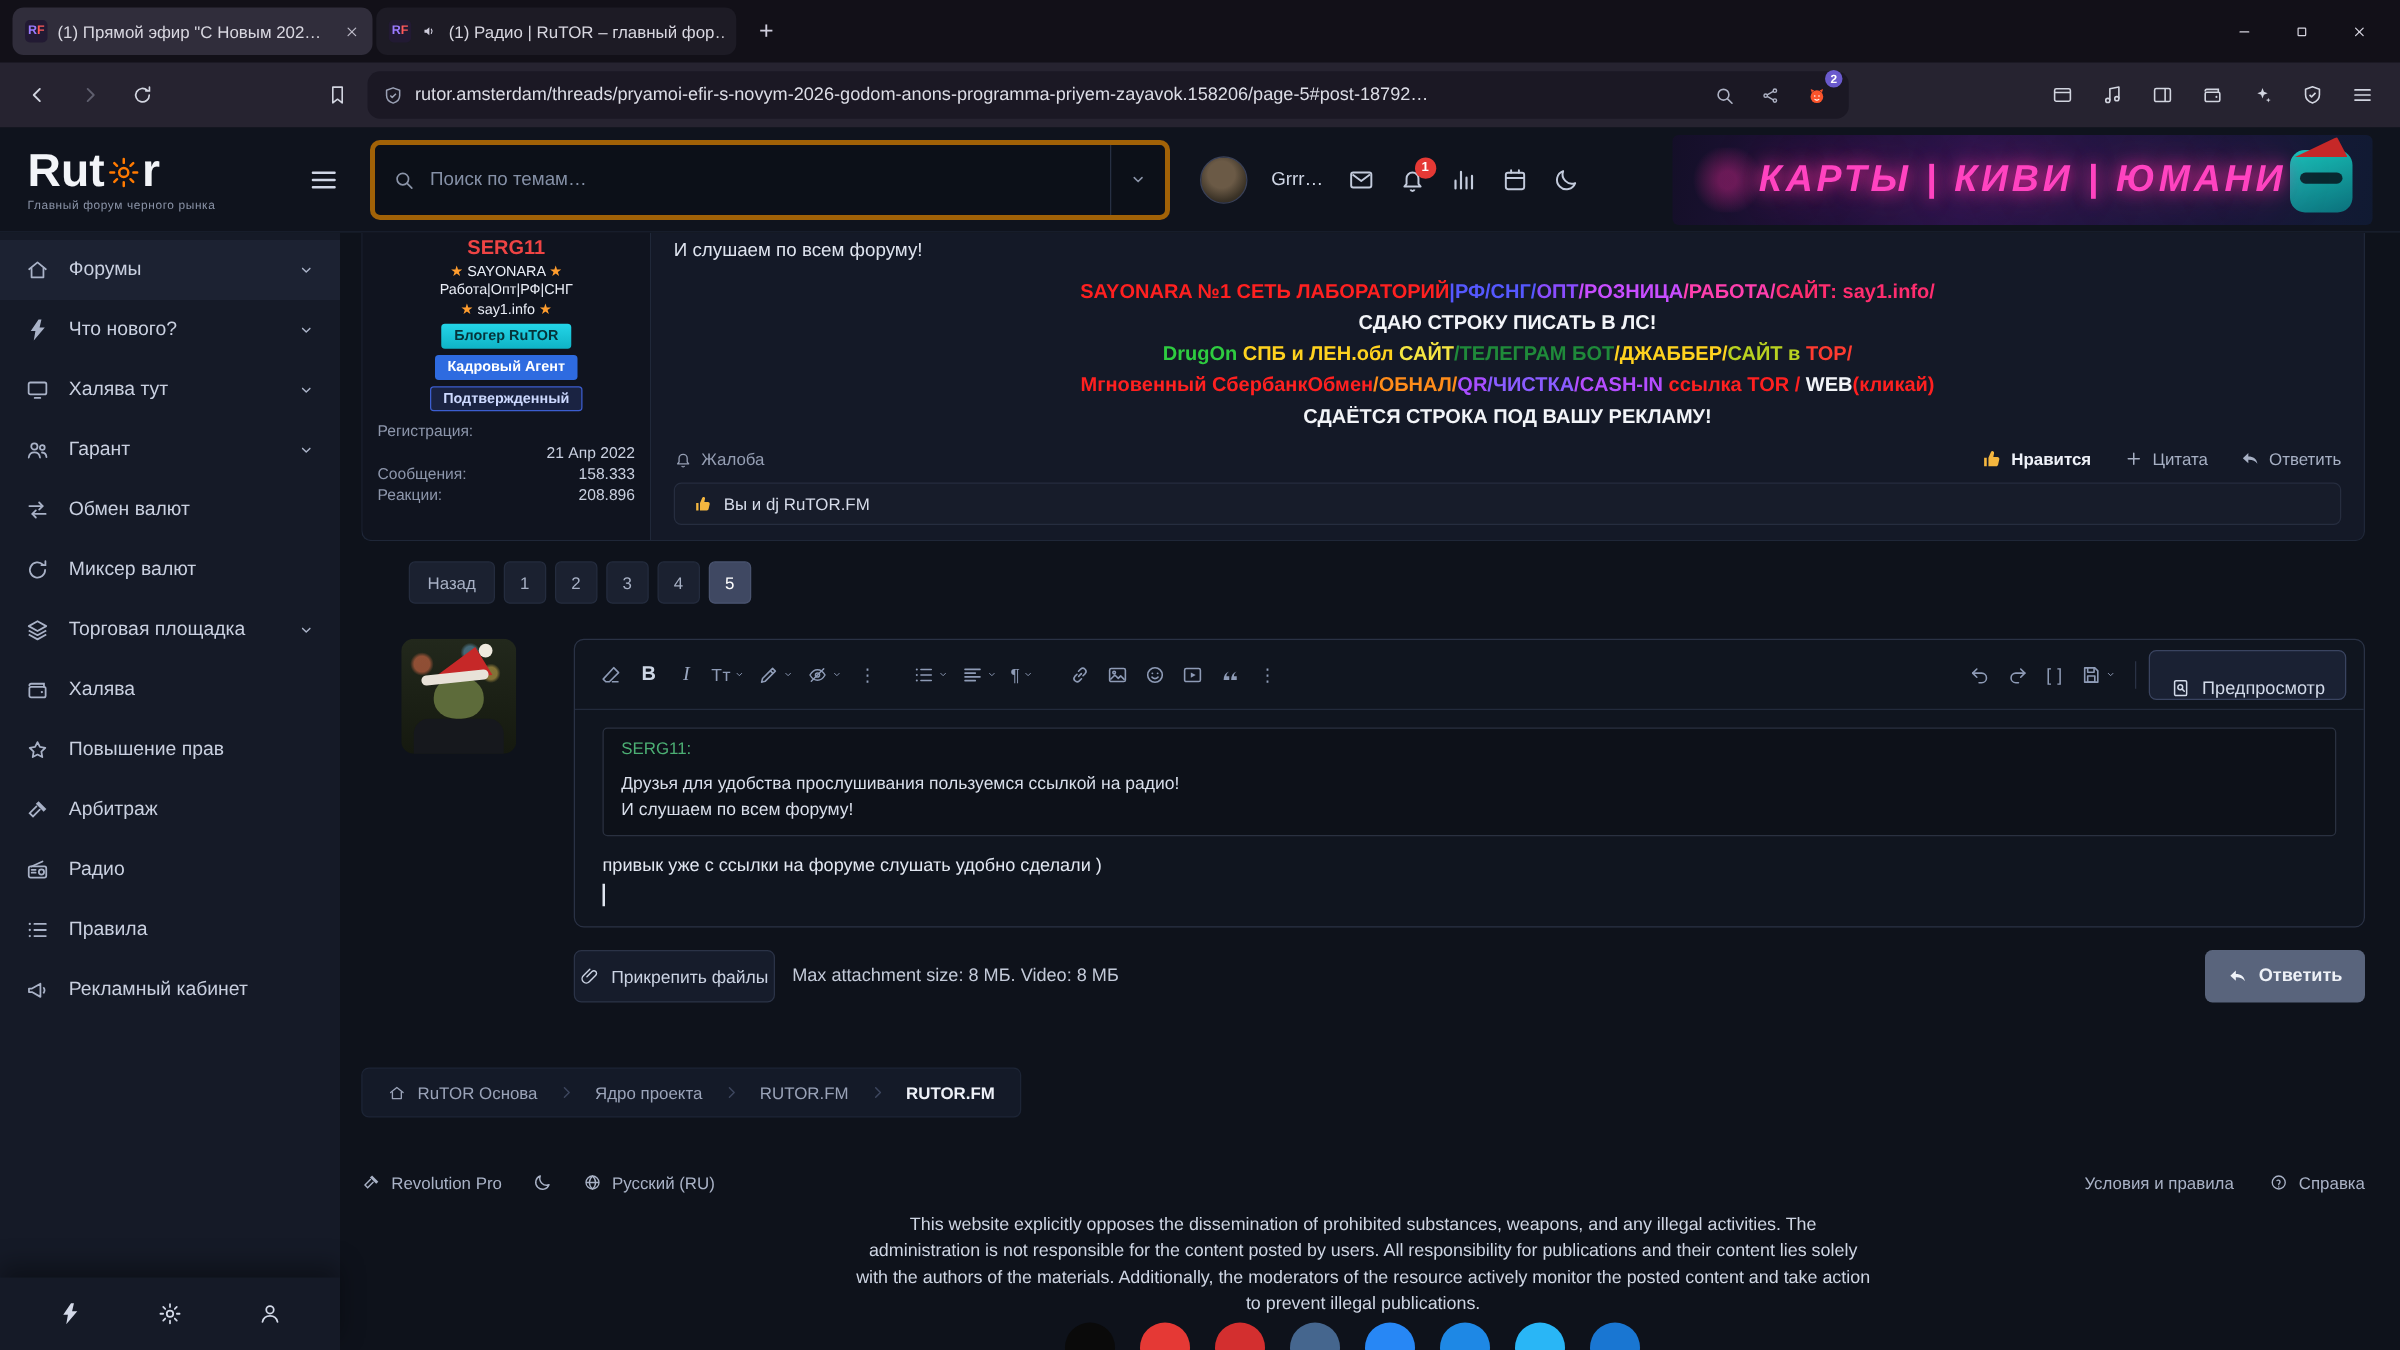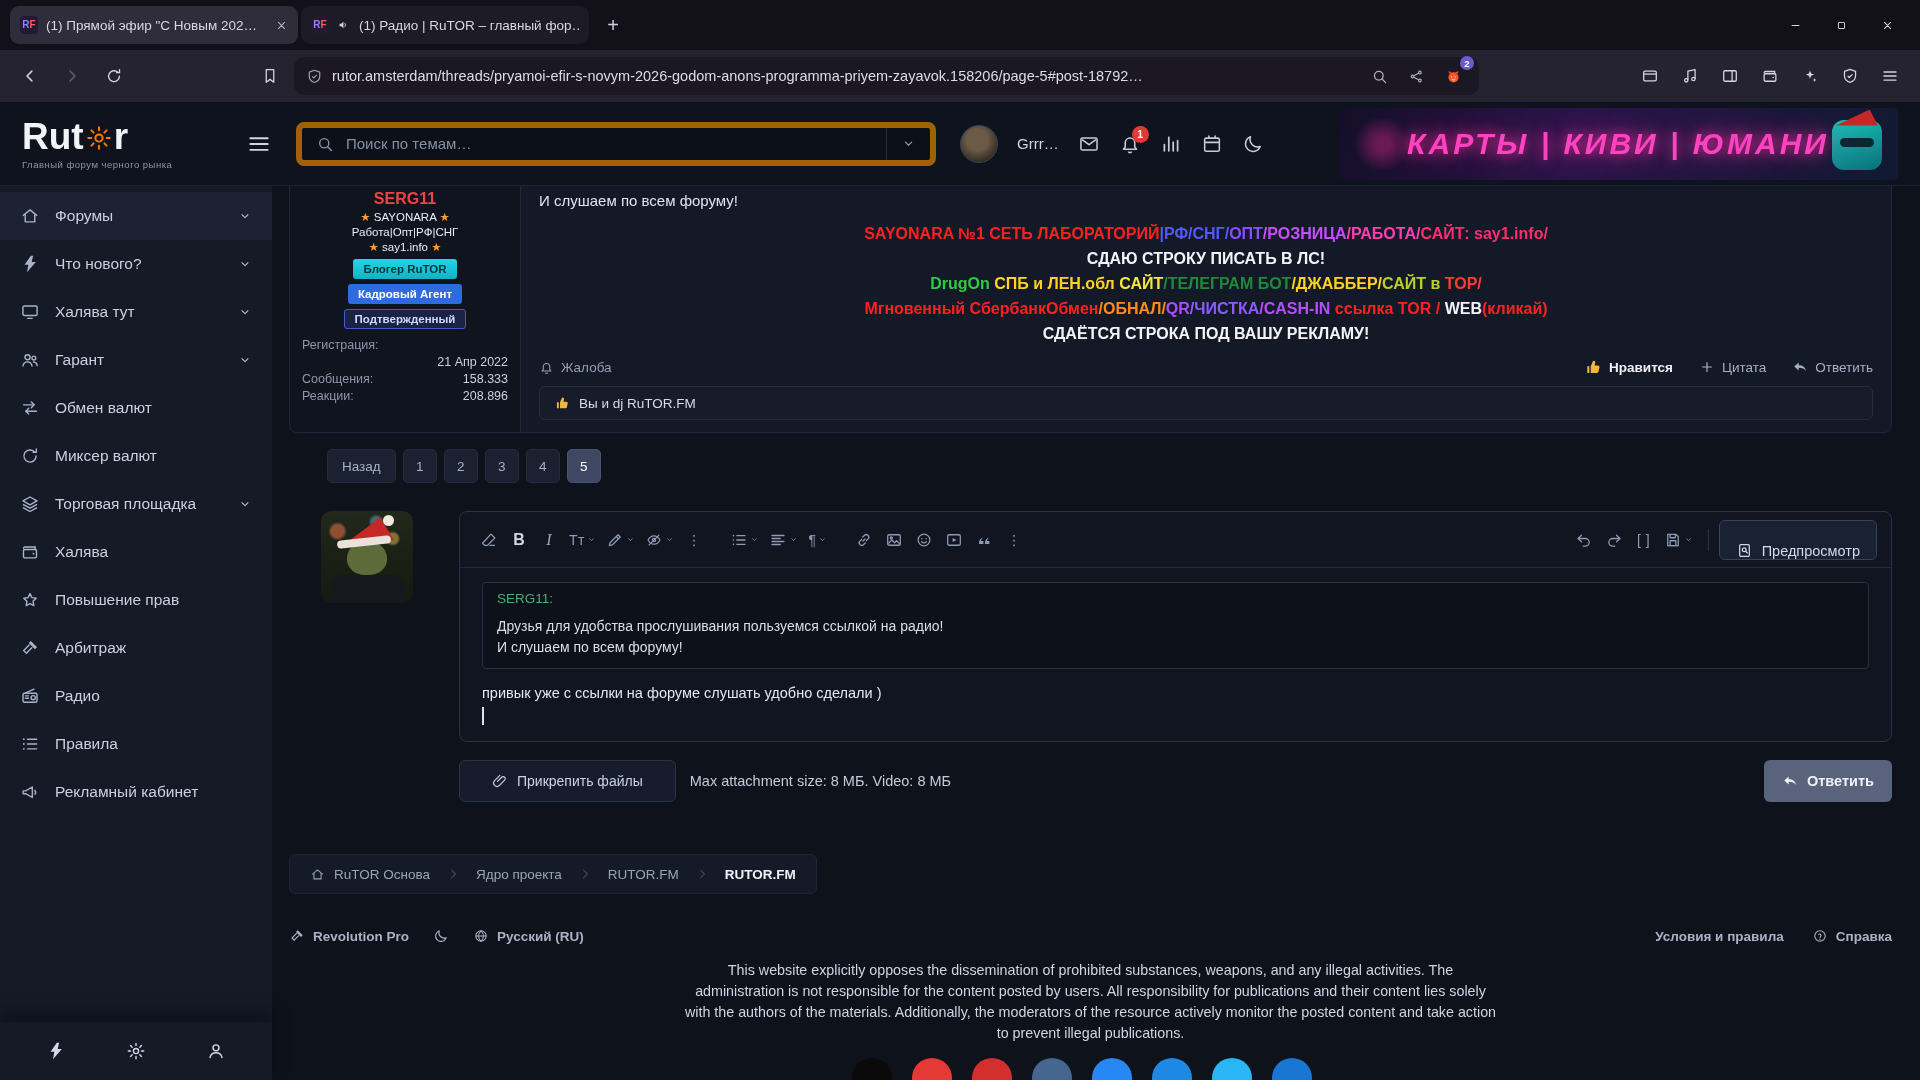--- a/index.html
+++ b/index.html
@@ -40,21 +40,21 @@
   .nav-right { margin-left:auto; display:flex; align-items:center; gap:4px; }
 
   
   .site-header { height:84px; background:#0f131d; border-bottom:1px solid #1b2231; display:flex; align-items:center;
                  padding:0 22px; gap:24px; }
   .logo { width:200px; }
   .logo-row { display:flex; align-items:center; font-size:37px; font-weight:800; color:#f2f4f8; line-height:1; }
   .logo-row svg.ic { width:28px; height:28px; color:#ff7a00; margin:3px 1px 0; }
   .logo-sub { font-size:9.5px; color:#8b94a8; margin-top:4px; letter-spacing:.5px; }
   .ham { color:#cfd6e6; } .ham svg.ic { width:26px; height:26px; }
-  .search { width:640px; height:44px; background:#0c1018; border:6px solid #a16207; border-radius:8px;
+  .search { width:640px; height:64px; background:#0c1018; border:4px solid #a16207; border-radius:8px;
             display:flex; align-items:center; padding-left:14px; }
   .search svg.ic { width:18px; height:18px; color:#8b94a8; flex:none; }
   .search input { flex:1; background:transparent; border:none; outline:none; color:#c7cedd; font-size:15px;
                   padding:0 12px; font-family:inherit; }
   .search input::placeholder { color:#8590a6; }
   .search-dd { width:44px; height:100%; border-left:1px solid #273043; display:grid; place-items:center; color:#8590a6; }
   .search-dd svg.ic { width:15px; height:15px; }
   .ucluster { display:flex; align-items:center; gap:19px; }
   .avatar { width:38px; height:38px; border-radius:50%; border:1px solid #3a4158;
             background:radial-gradient(circle at 45% 38%, #6b5a46 0 36%, #3a3226 70%, #241f16 100%); }
@@ -158,37 +158,37 @@
   .editor-body { padding:14px 22px 16px; font-size:14.5px; color:#e2e7f2; }
   .equote { border:1px solid #2a3140; background:#0d1119; border-radius:4px; padding:8px 14px 10px; }
   .equote-author { color:#4caf74; font-size:13.5px; margin-bottom:10px; }
   .equote-line { color:#d9dfeb; font-size:14px; line-height:21px; }
   .reply-line { margin-top:14px; line-height:20px; }
   .caret { display:block; width:2px; height:18px; background:#dfe5f0; margin-top:4px; animation:blink 1.06s steps(1) infinite; }
   @keyframes blink { 50% { opacity:0; } }
 
   .attach-row { display:flex; align-items:center; margin-top:18px; margin-left:170px; }
   .attach-btn { height:42px; border:1px solid #2b3347; background:#161c2b; border-radius:6px; color:#cbd3e3;
-                font-size:14px; display:flex; align-items:center; gap:9px; padding:0 32px; }
+                font-size:14px; display:flex; align-items:center; gap:9px; padding:0 4px; }
   .attach-btn svg.ic { width:16px; height:16px; }
   .attach-hint { color:#c3cad9; font-size:14.5px; margin-left:14px; }
   .submit-btn { margin-left:auto; height:42px; background:#59647c; border-radius:6px; color:#eef1f7; font-size:14.5px;
                 font-weight:600; display:flex; align-items:center; gap:9px; padding:0 18px; }
   .submit-btn svg.ic { width:16px; height:16px; }
 
   
   .breadcrumb { margin-top:52px; display:flex; align-items:center; width:fit-content; background:#141a28;
                 border:1px solid #1d2536; border-radius:6px; height:40px; padding:0 4px; }
   .crumb { display:flex; align-items:center; gap:9px; padding:0 16px; color:#9aa3b8; font-size:13.5px; height:100%; }
   .crumb svg.ic { width:15px; height:15px; }
   .crumb.last { color:#eef1f8; font-weight:700; }
   .crumb-sep { color:#3d465e; } .crumb-sep svg.ic { width:14px; height:14px; }
 
   
-  .footer-bar { margin-top:34px; display:flex; color:#a9b2c6; font-size:13.5px;font-weight:bold; }
+  .footer-bar { margin-top:44px; display:flex; color:#a9b2c6; font-size:13.5px; }
   .fb-item { display:flex; align-items:center; gap:8px; margin-right:24px; }
   .fb-item svg.ic { width:16px; height:16px; }
   .fb-right { margin-left:auto; display:flex; align-items:center; gap:28px; }
   .fb-link { display:flex; align-items:center; gap:8px; color:#a9b2c6; }
   .fb-link svg.ic { width:16px; height:16px; }
   .disclaimer { margin:16px auto 0; text-align:center; color:#ced5e3; font-size:14.3px; line-height:1.48; width:812px; }
   .socials { position:absolute; left:0; right:28px; top:872px; display:flex; justify-content:center; gap:20px; }
   .soc { width:40px; height:40px; border-radius:50%; }
 </style>
 </head>

